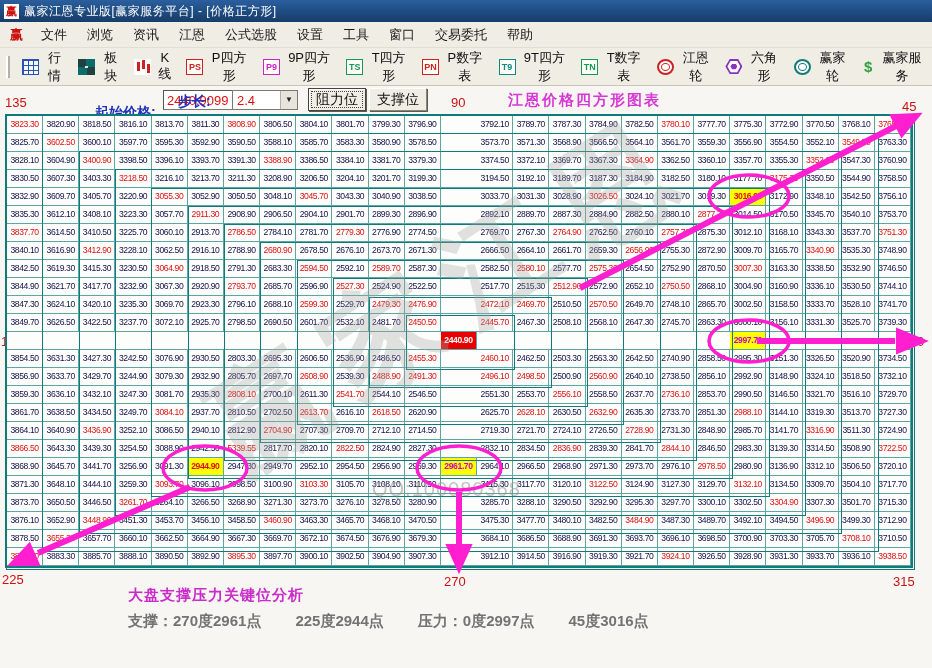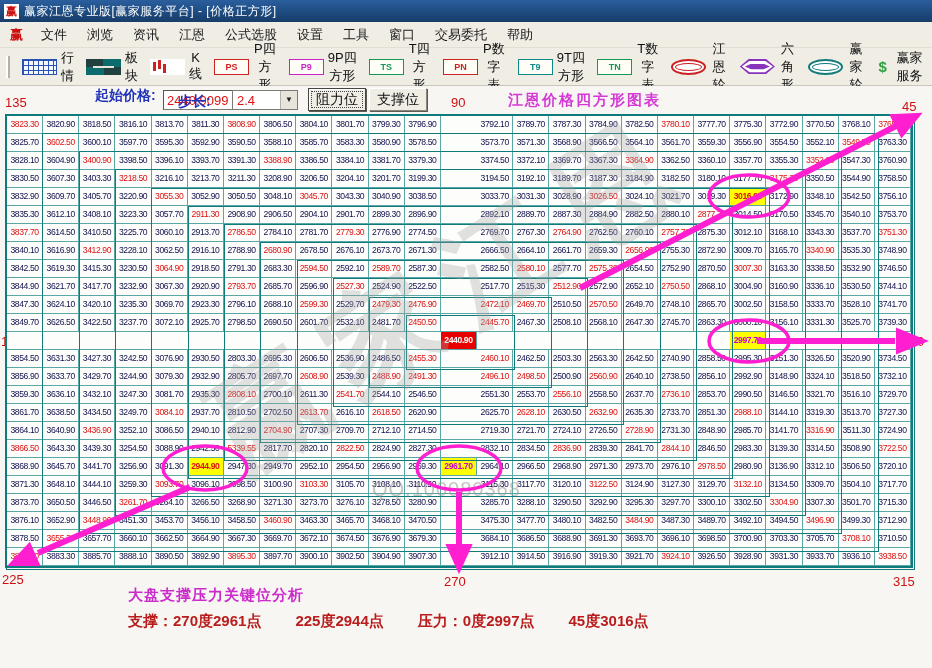--- a/index.html
+++ b/index.html
@@ -13,21 +13,21 @@
 
   
   #menubar { height:26px; background:#f0ede5; display:flex; align-items:center; padding-left:6px; border-bottom:1px solid #e2ded4; }
   #menubar .brand { color:#cc1111; font-weight:bold; font-size:13px; margin:0 8px 0 4px; }
   .menu-item { font-size:13px; color:#1a1a1a; padding:3px 10px; cursor:default; }
 
   
   #toolbar { height:38px; background:#f0ede5; border-bottom:1px solid #c9c5bb; display:flex; align-items:center; padding-left:4px; }
   #toolbar .grip { width:3px; height:22px; border-left:2px solid #ffffff; border-right:2px solid #b5b1a7; margin:0 6px 0 2px; }
   .tb { display:flex; align-items:center; gap:4px; background:none; border:1px solid transparent; padding:2px 5px; font-size:13px; color:#101010; cursor:default; font-family:inherit; }
-  .ic { width:35px; height:16px; display:inline-block; position:relative; flex:none; }
+  .ic { width:17px; height:16px; display:inline-block; position:relative; flex:none; }
   .ic-table { background-color:#f4f8ff; border:1px solid #2a52b0;
     background-image:repeating-linear-gradient(180deg,#2a52b0 0 1px,transparent 1px 5px),repeating-linear-gradient(90deg,#2a52b0 0 1px,transparent 1px 5px); }
   .ic-blocks { background:conic-gradient(#0c6c6c 0 90deg,#20413f 0 180deg,#0c6c6c 0 270deg,#20413f 0); outline:1px solid #e8e4da; outline-offset:-8px; }
   .ic-candle { background:#fff; }
   .ic-candle::before { content:""; position:absolute; left:3px; top:3px; width:3px; height:9px; background:#cc2222; box-shadow:5px -2px 0 #cc2222, 10px 2px 0 #cc2222; }
   .ic-letter { border:1px solid currentColor; background:#fffef6; font-size:9px; font-weight:bold; line-height:14px; text-align:center; }
   .ic-wheel { border-radius:50%; border:2px solid currentColor; background:#fff; }
   .ic-wheel::after { content:""; position:absolute; inset:2px; border:1px solid currentColor; border-radius:50%; }
   .ic-hex { background:currentColor; clip-path:polygon(25% 3%,75% 3%,100% 50%,75% 97%,25% 97%,0 50%); }
   .ic-hex::before { content:""; position:absolute; inset:2px; background:#fff; clip-path:polygon(25% 3%,75% 3%,100% 50%,75% 97%,25% 97%,0 50%); }
@@ -61,21 +61,21 @@
 
   
   #wm-brand { position:absolute; left:40px; top:130px; width:820px; text-align:center; transform:rotate(-33deg); font-size:115px; font-weight:bold; letter-spacing:22px; color:rgba(165,165,165,0.32); pointer-events:none; white-space:nowrap; }
   #wm-qq { position:absolute; left:372px; top:392px; font-size:20px; color:rgba(150,150,150,0.55); letter-spacing:1px; pointer-events:none; }
 
   
   #overlay { position:absolute; inset:0; pointer-events:none; }
 
   
   #analysis-title { position:absolute; left:128px; top:500px; color:#cc2bcc; font-weight:bold; font-size:15px; letter-spacing:1px; }
-  #analysis-line { position:absolute; left:128px; top:526px; color:#b91c1c; font-weight:bold; font-size:15px; display:flex; }
+  #analysis-line { position:absolute; left:128px; top:526px; color:#737373; font-weight:bold; font-size:15px; display:flex; }
   #analysis-line .seg { margin-right:34px; white-space:nowrap; }
 </style>
 </head>
 <body>
 
 <div id="win">
 
   <div id="titlebar">
     <span class="brand">赢</span>
     <span class="title">赢家江恩专业版[赢家服务平台] - [价格正方形]</span>
@@ -149,21 +149,21 @@
       </button>
       <button class="tb">
         <span class="ic ic-dollar">$</span>
         <span>赢家服务</span>
       </button>
     </div>
 
   <div id="client">
 
     <span class="edge-label" style="left:5px;top:9px;">135</span>
-    <span class="ctl-label" style="left:95px;top:1px;">起始价格:</span>
+    <span class="ctl-label" style="left:95px;top:18px;">起始价格:</span>
     <input id="start-input" value="2440.9099" style="">
     <span class="ctl-label" style="left:178px;top:7px;">步长:</span>
     <div id="step-combo">
       <span class="val">2.4</span>
       <span class="drop">▼</span>
     </div>
     <button class="btn3d focused" style="left:308px;">阻力位</button>
     <button class="btn3d" style="left:369px;">支撑位</button>
     <span class="edge-label" style="left:451px;top:9px;">90</span>
     <span id="chart-title">江恩价格四方形图表</span>

